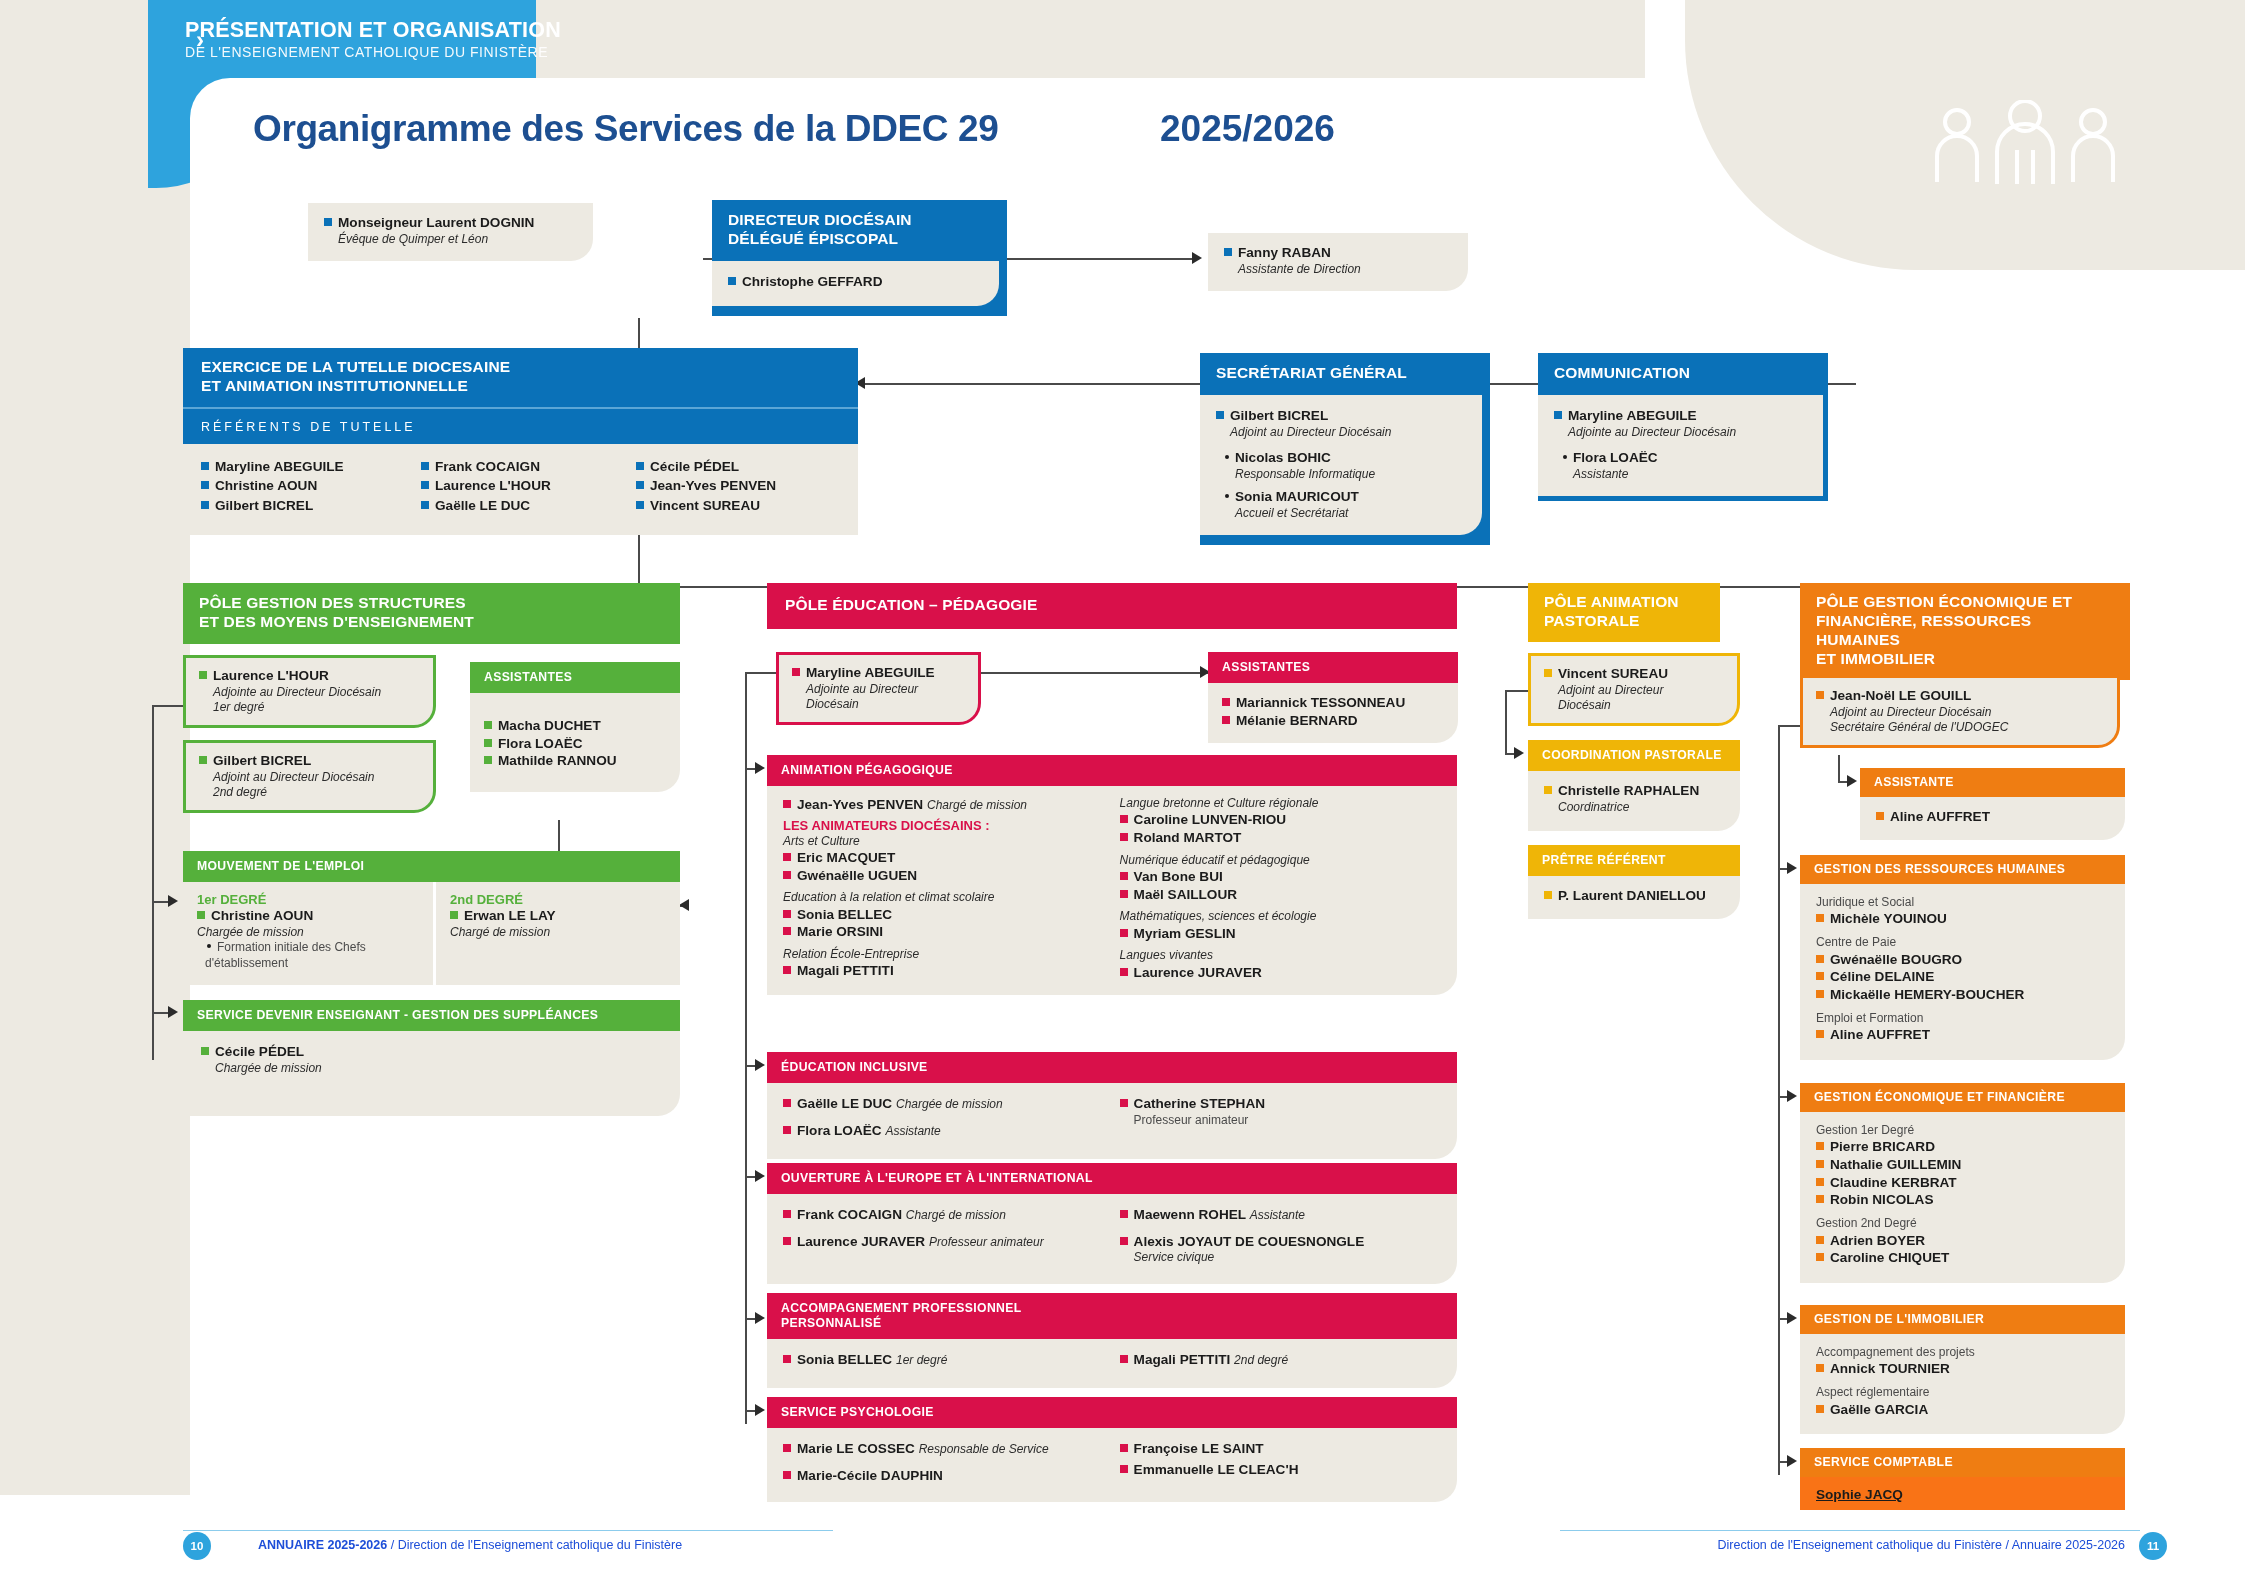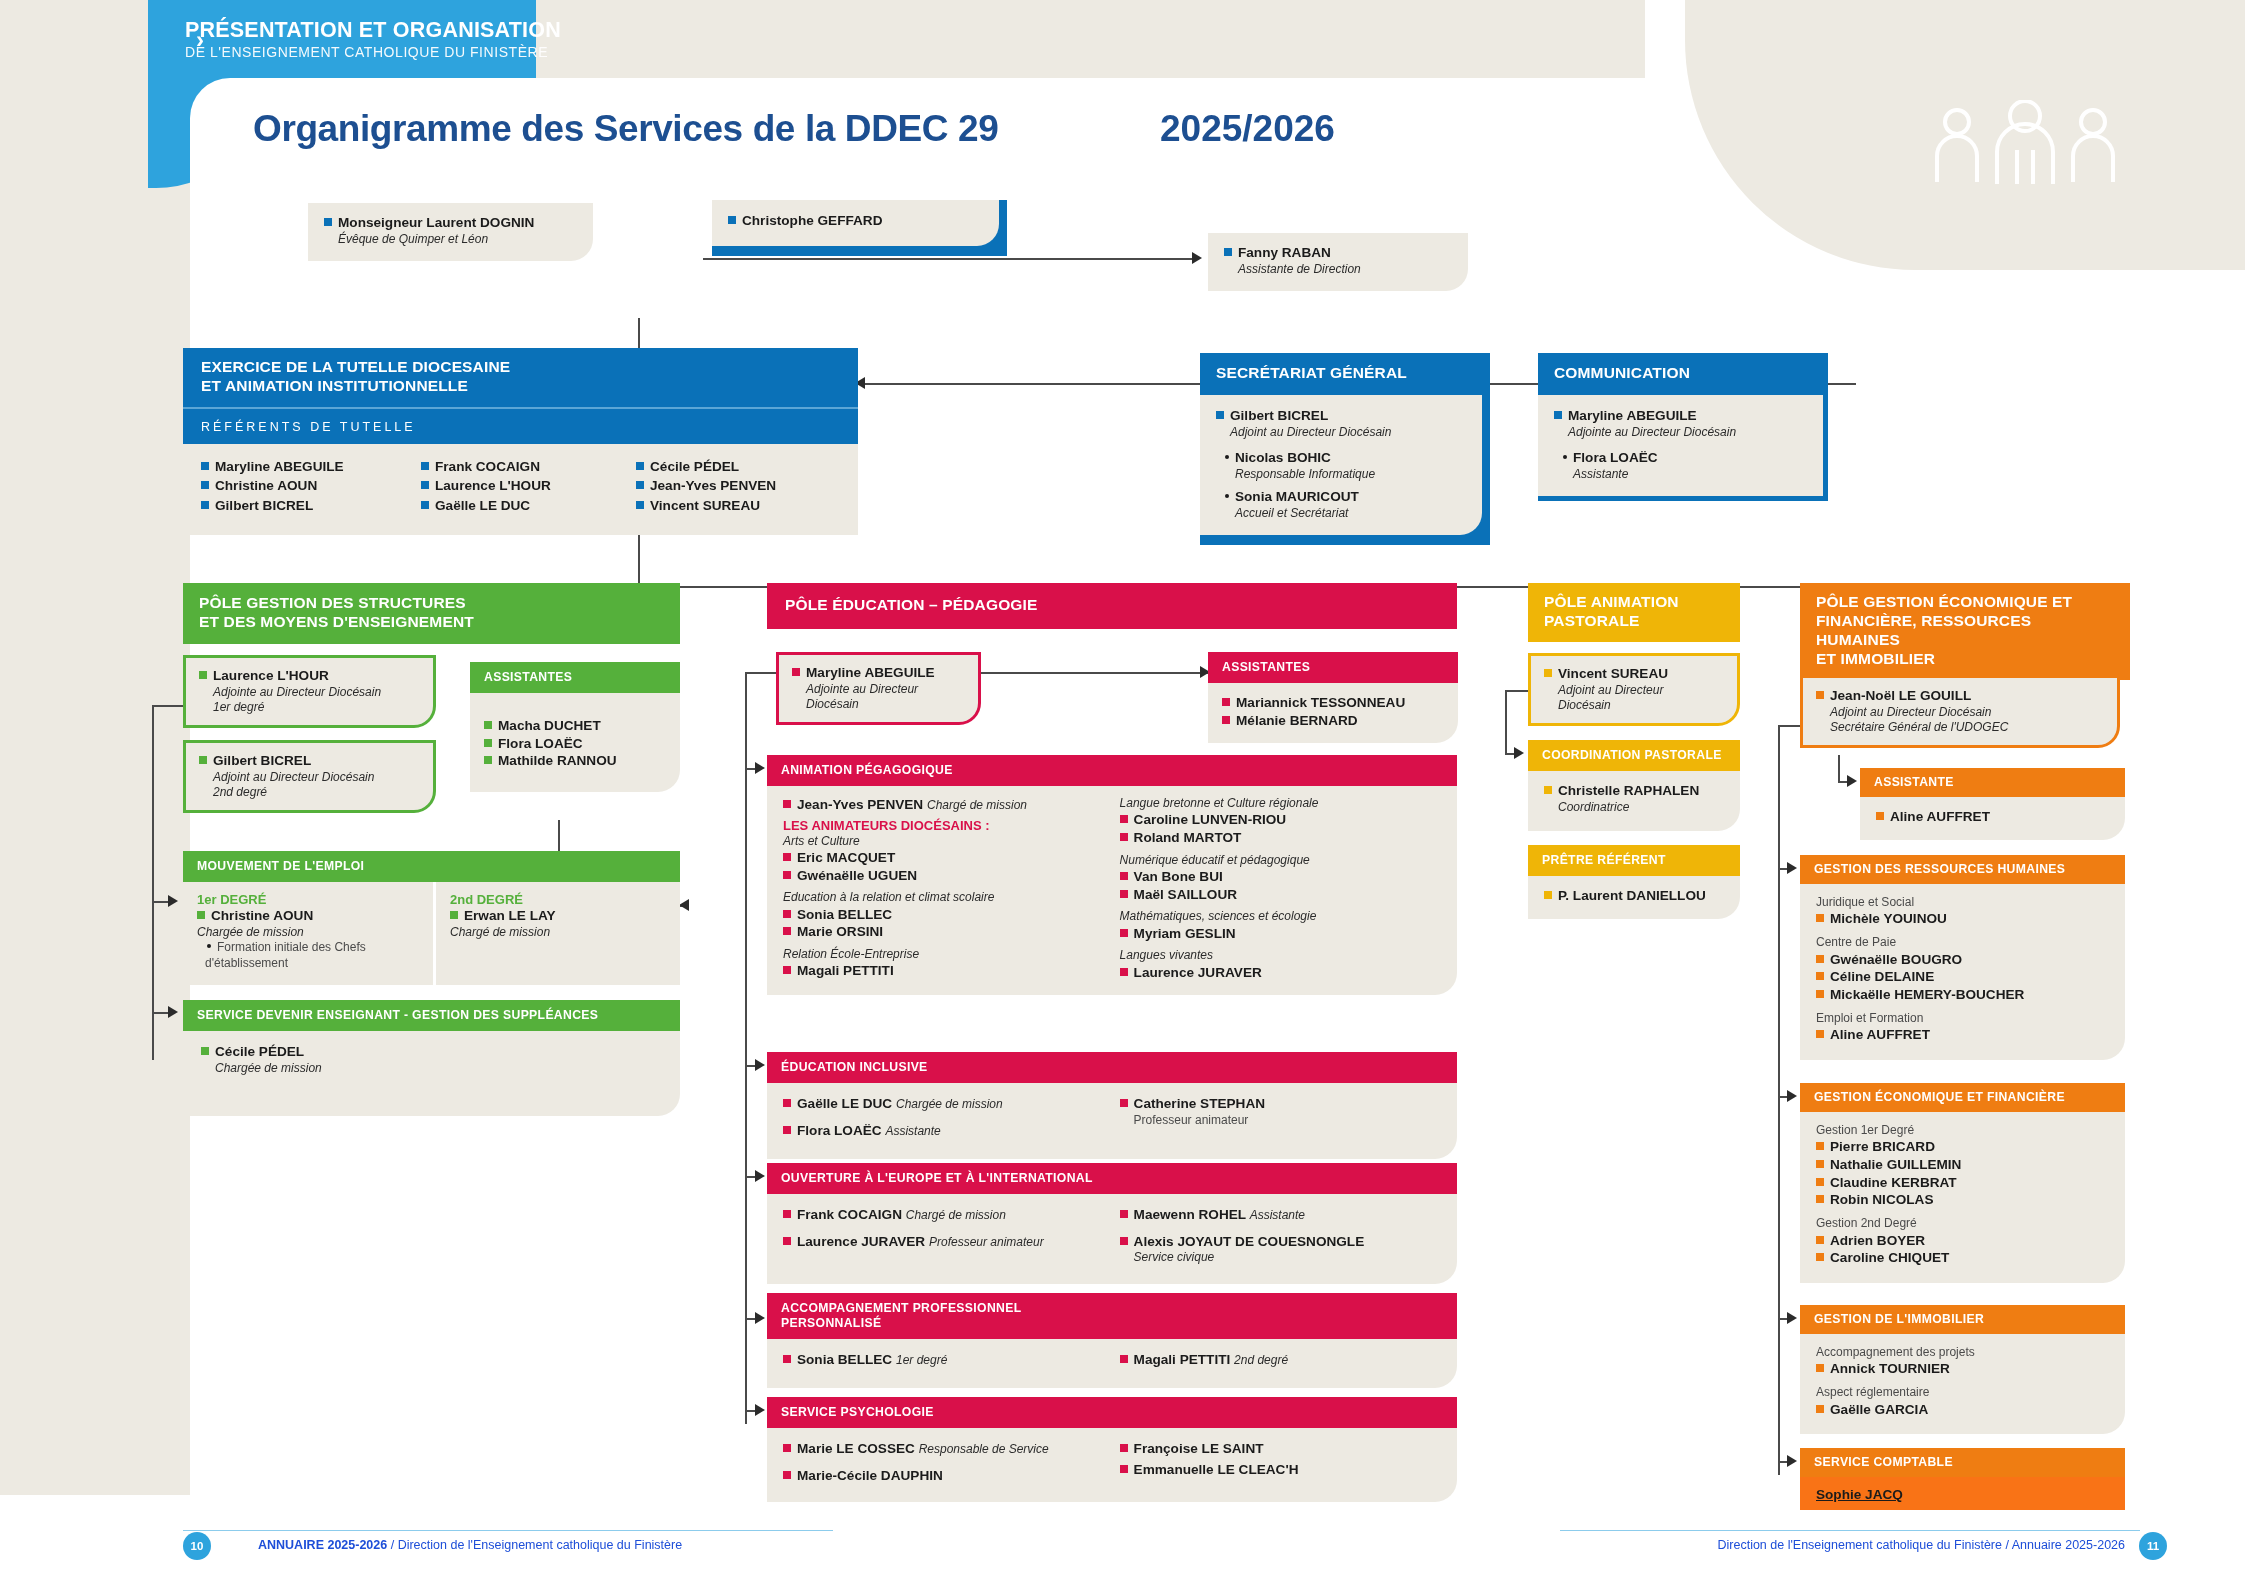--- a/index.html
+++ b/index.html
@@ -190,20 +190,24 @@
 <div class="node" style="left:308px; top:203px; width:285px;">
   <div class="body rb" style="padding:11px 16px 14px 16px;">
     <div class="nm">
       <span class="sq blue"></span><span>Monseigneur Laurent DOGNIN</span>
     </div>
     <div class="sub" style="margin-left:14px;">Évêque de Quimper et Léon</div>
   </div>
 </div>
 
 <div class="node" style="left:712px; top:200px; width:295px;">
+  <div class="hdr big c-blue" style="padding:11px 16px 12px 16px;">
+    <div>DIRECTEUR DIOCÉSAIN</div>
+    <div>DÉLÉGUÉ ÉPISCOPAL</div>
+  </div>
   <div style="background:#0a71b8; padding:0 8px 10px 0;">
     <div class="body rb" style="padding:12px 16px 16px 16px;">
       <div class="nm">
         <span class="sq blue"></span><span>Christophe GEFFARD</span>
       </div>
     </div>
   </div>
 </div>
 
 <div class="node" style="left:1208px; top:233px; width:260px;">
@@ -484,21 +488,21 @@
 <div class="arw r" style="left:755px; top:762px;"></div>
 <div class="ln lnh" style="left:745px; top:1065px; width:12px;"></div>
 <div class="arw r" style="left:755px; top:1059px;"></div>
 <div class="ln lnh" style="left:745px; top:1176px; width:12px;"></div>
 <div class="arw r" style="left:755px; top:1170px;"></div>
 <div class="ln lnh" style="left:745px; top:1318px; width:12px;"></div>
 <div class="arw r" style="left:755px; top:1312px;"></div>
 <div class="ln lnh" style="left:745px; top:1410px; width:12px;"></div>
 <div class="arw r" style="left:755px; top:1404px;"></div>
 
-<div class="node" style="left:1528px; top:583px; width:212px;">
+<div class="node" style="left:1528px; top:583px; width:192px;">
   <div class="hdr big c-yellow" style="padding:10px 14px 11px 16px;">
     <div>PÔLE ANIMATION</div>
     <div>PASTORALE</div>
   </div>
 </div>
 
 <div class="node" style="left:1528px; top:653px; width:212px;">
   <div class="pcard yellow">
     <div class="nm"><span class="sq yellow"></span><span>Vincent SUREAU</span></div>
     <div class="sub" style="margin-left:14px;">Adjoint au Directeur</div>

